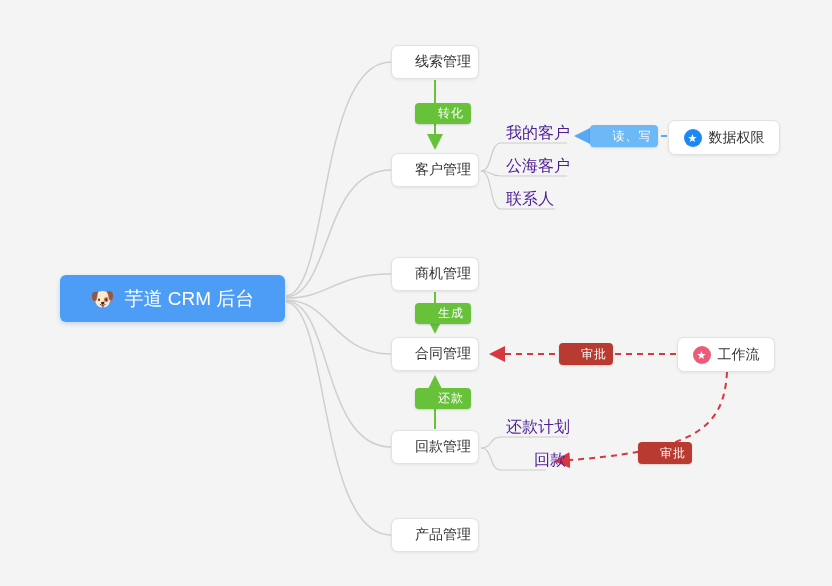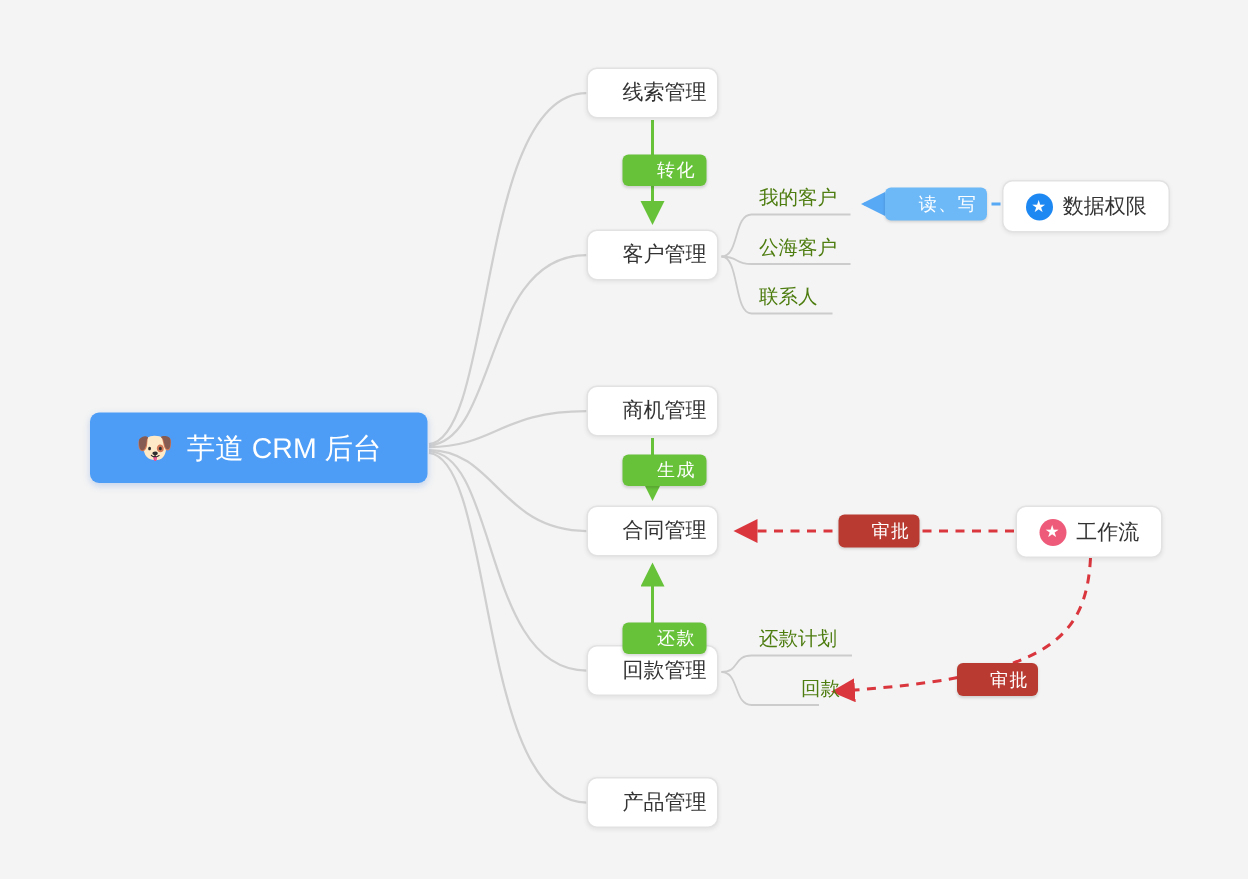--- a/index.html
+++ b/index.html
@@ -23,23 +23,22 @@
 
   .module-node{
     position:absolute;left:391px;width:88px;height:34px;
     background:#fff;border:1px solid #e2e2e2;border-radius:7px;
     box-shadow:0 1px 3px rgba(0,0,0,.07);
     display:flex;align-items:center;justify-content:center;
     font-size:14px;color:#333;box-sizing:border-box;padding-left:16px;
   }
 
   .child-label{
-    position:absolute;font-size:13px;color:#4d7c0f;line-height:18px;
+    position:absolute;font-size:16px;color:#4c1d95;line-height:18px;
     white-space:nowrap;
-    font-family:Liberation Mono, monospace;
   }
 
   .badge{
     position:absolute;border-radius:4px;color:#fff;font-size:12px;
     display:flex;align-items:center;justify-content:center;
     box-shadow:0 1px 2px rgba(0,0,0,.15);white-space:nowrap;
     letter-spacing:1px;
     padding-left:16px;
   }
   .badge.green{background:#67C23A;}
@@ -128,21 +127,21 @@
 
   <div class="child-label" style="left:506px;top:124px;">我的客户</div>
   <div class="child-label" style="left:506px;top:157px;">公海客户</div>
   <div class="child-label" style="left:506px;top:190px;">联系人</div>
 
   <div class="child-label" style="left:506px;top:418px;">还款计划</div>
   <div class="child-label" style="left:506px;top:451px;margin-left:28px;">回款</div>
 
   <div class="badge green" style="left:415px;top:103px;width:40px;height:21px;">转化</div>
   <div class="badge green" style="left:415px;top:303px;width:40px;height:21px;">生成</div>
-  <div class="badge green" style="left:415px;top:388px;width:40px;height:21px;margin-top:27px;">还款</div>
+  <div class="badge green" style="left:415px;top:388px;width:40px;height:21px;">还款</div>
   <div class="badge blue" style="left:590px;top:125px;width:52px;height:22px;">读、写</div>
   <div class="badge red" style="left:559px;top:343px;width:38px;height:22px;">审批</div>
   <div class="badge red" style="left:638px;top:442px;width:38px;height:22px;">审批</div>
 
   <div class="side-node" style="left:668px;top:120px;width:112px;">
     <span class="star-circle perm">★</span>
     <span>数据权限</span>
   </div>
   <div class="side-node" style="left:677px;top:337px;width:98px;">
     <span class="star-circle flow">★</span>

